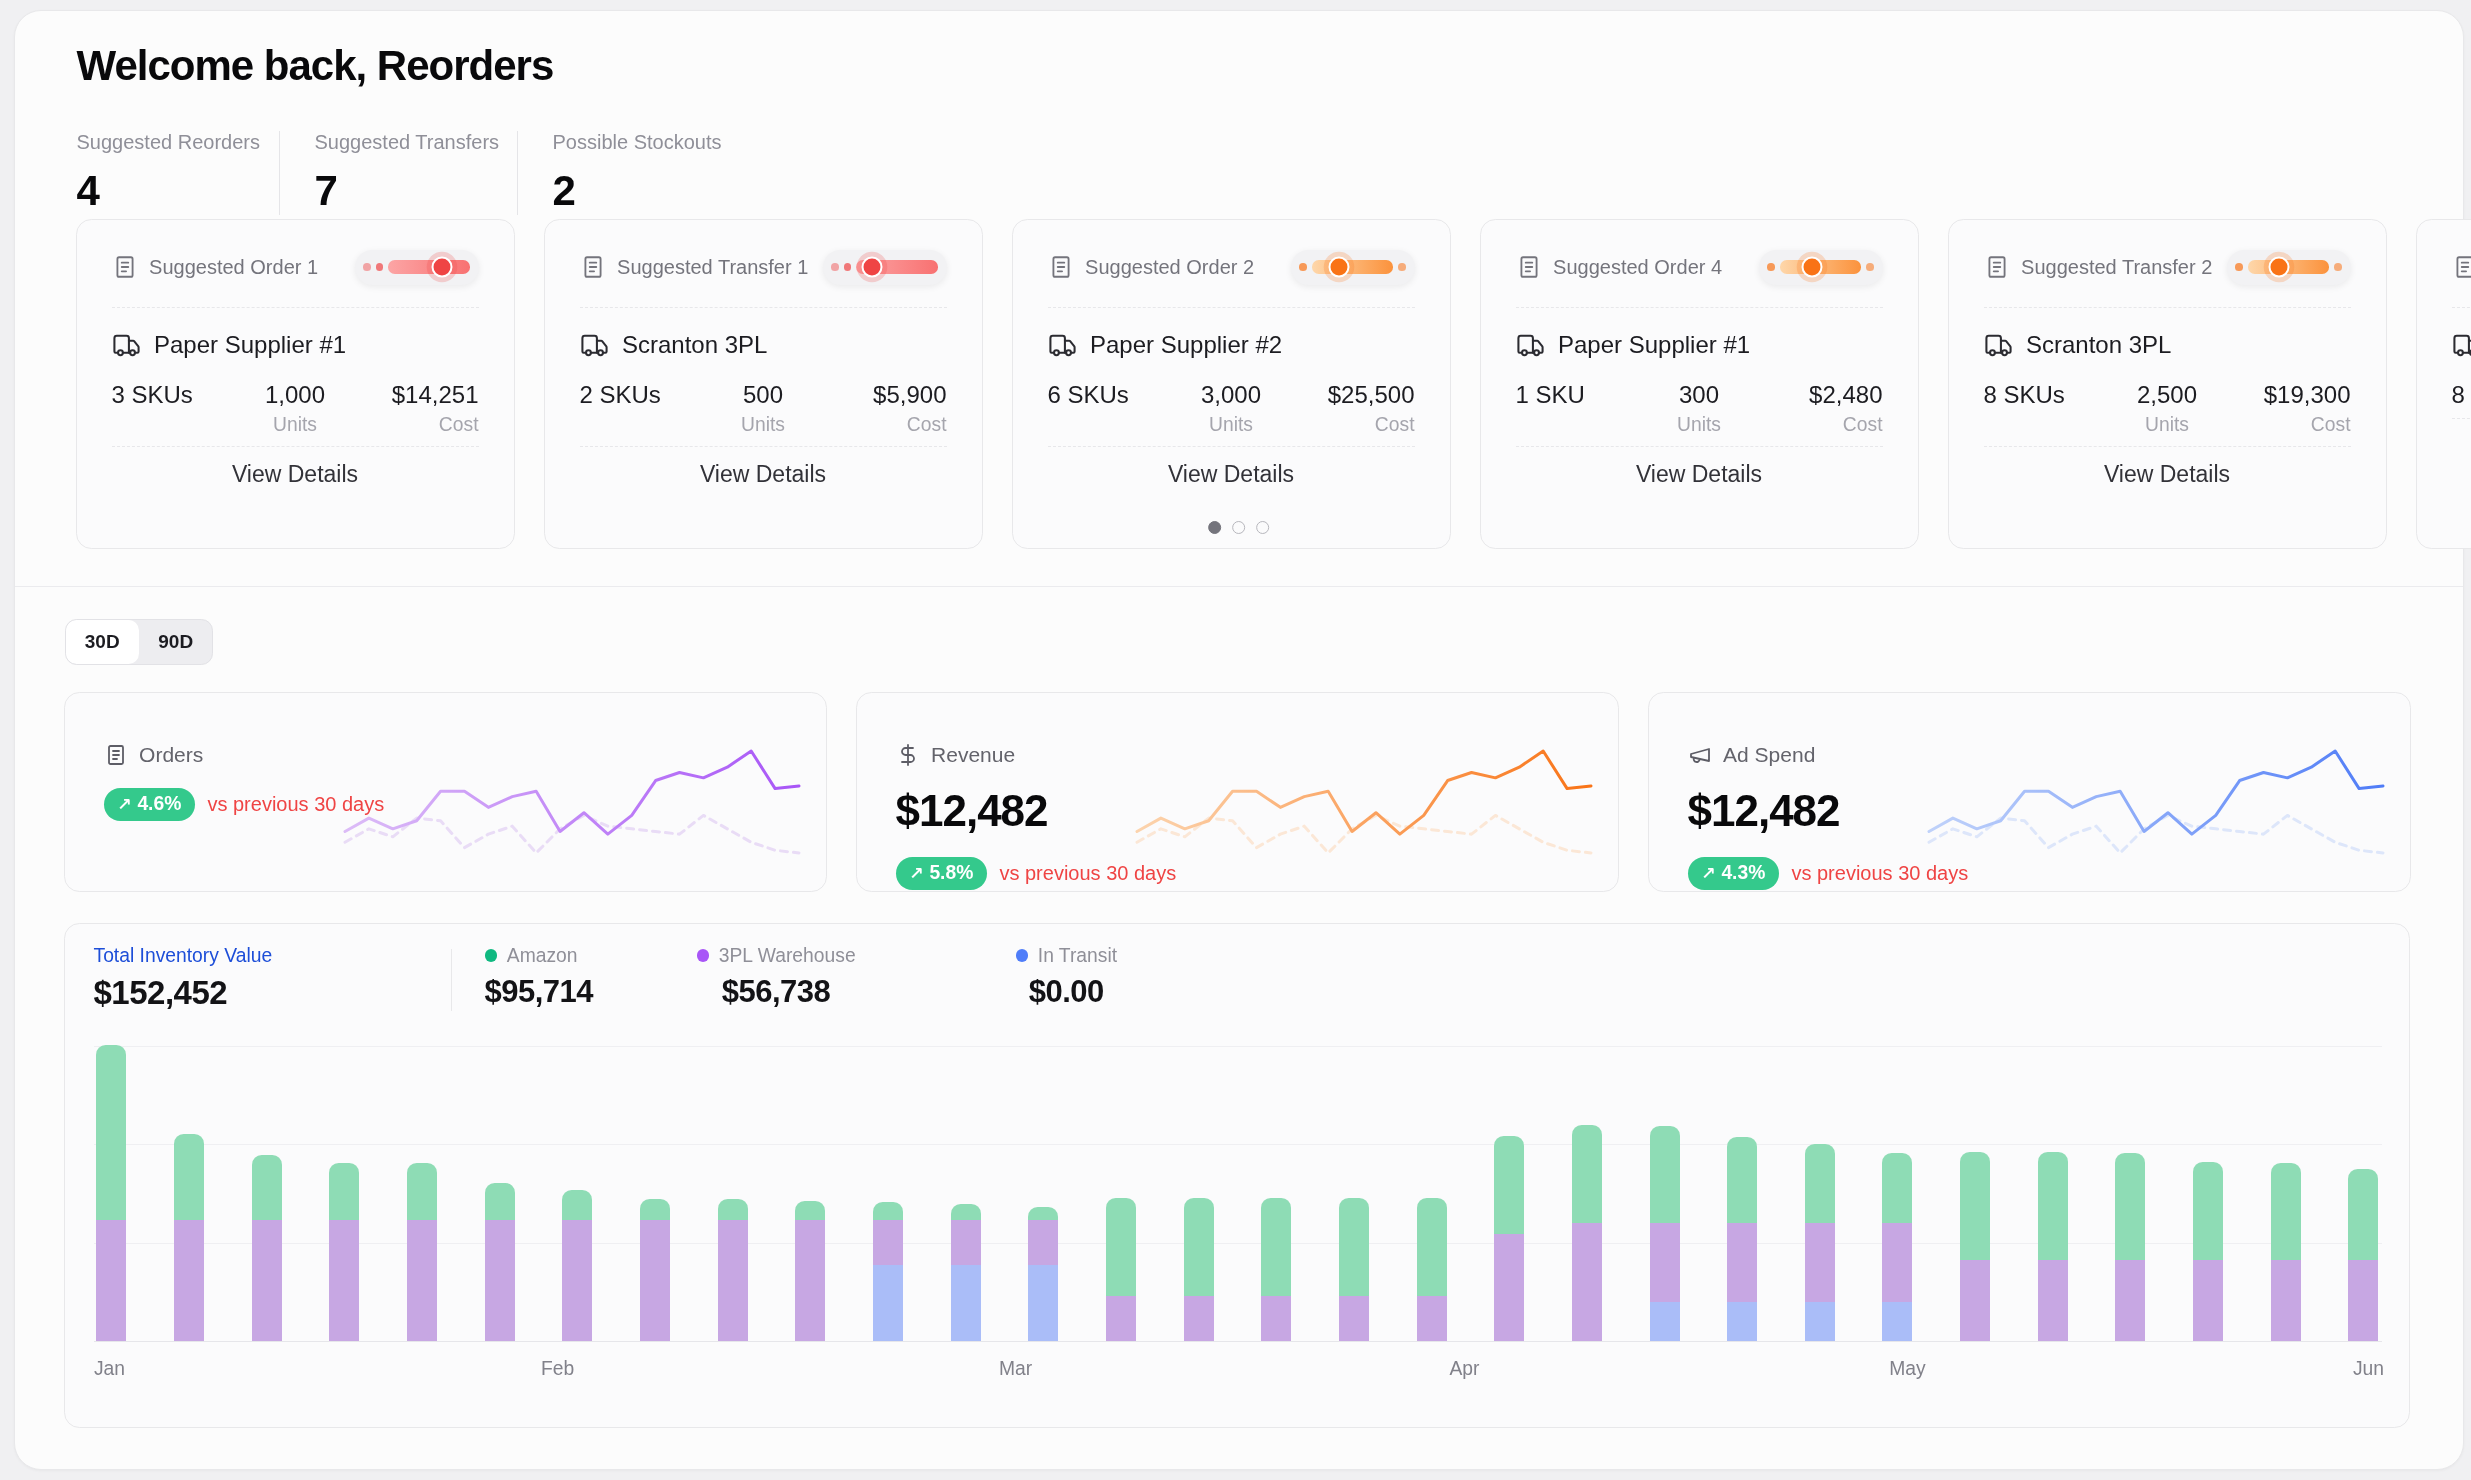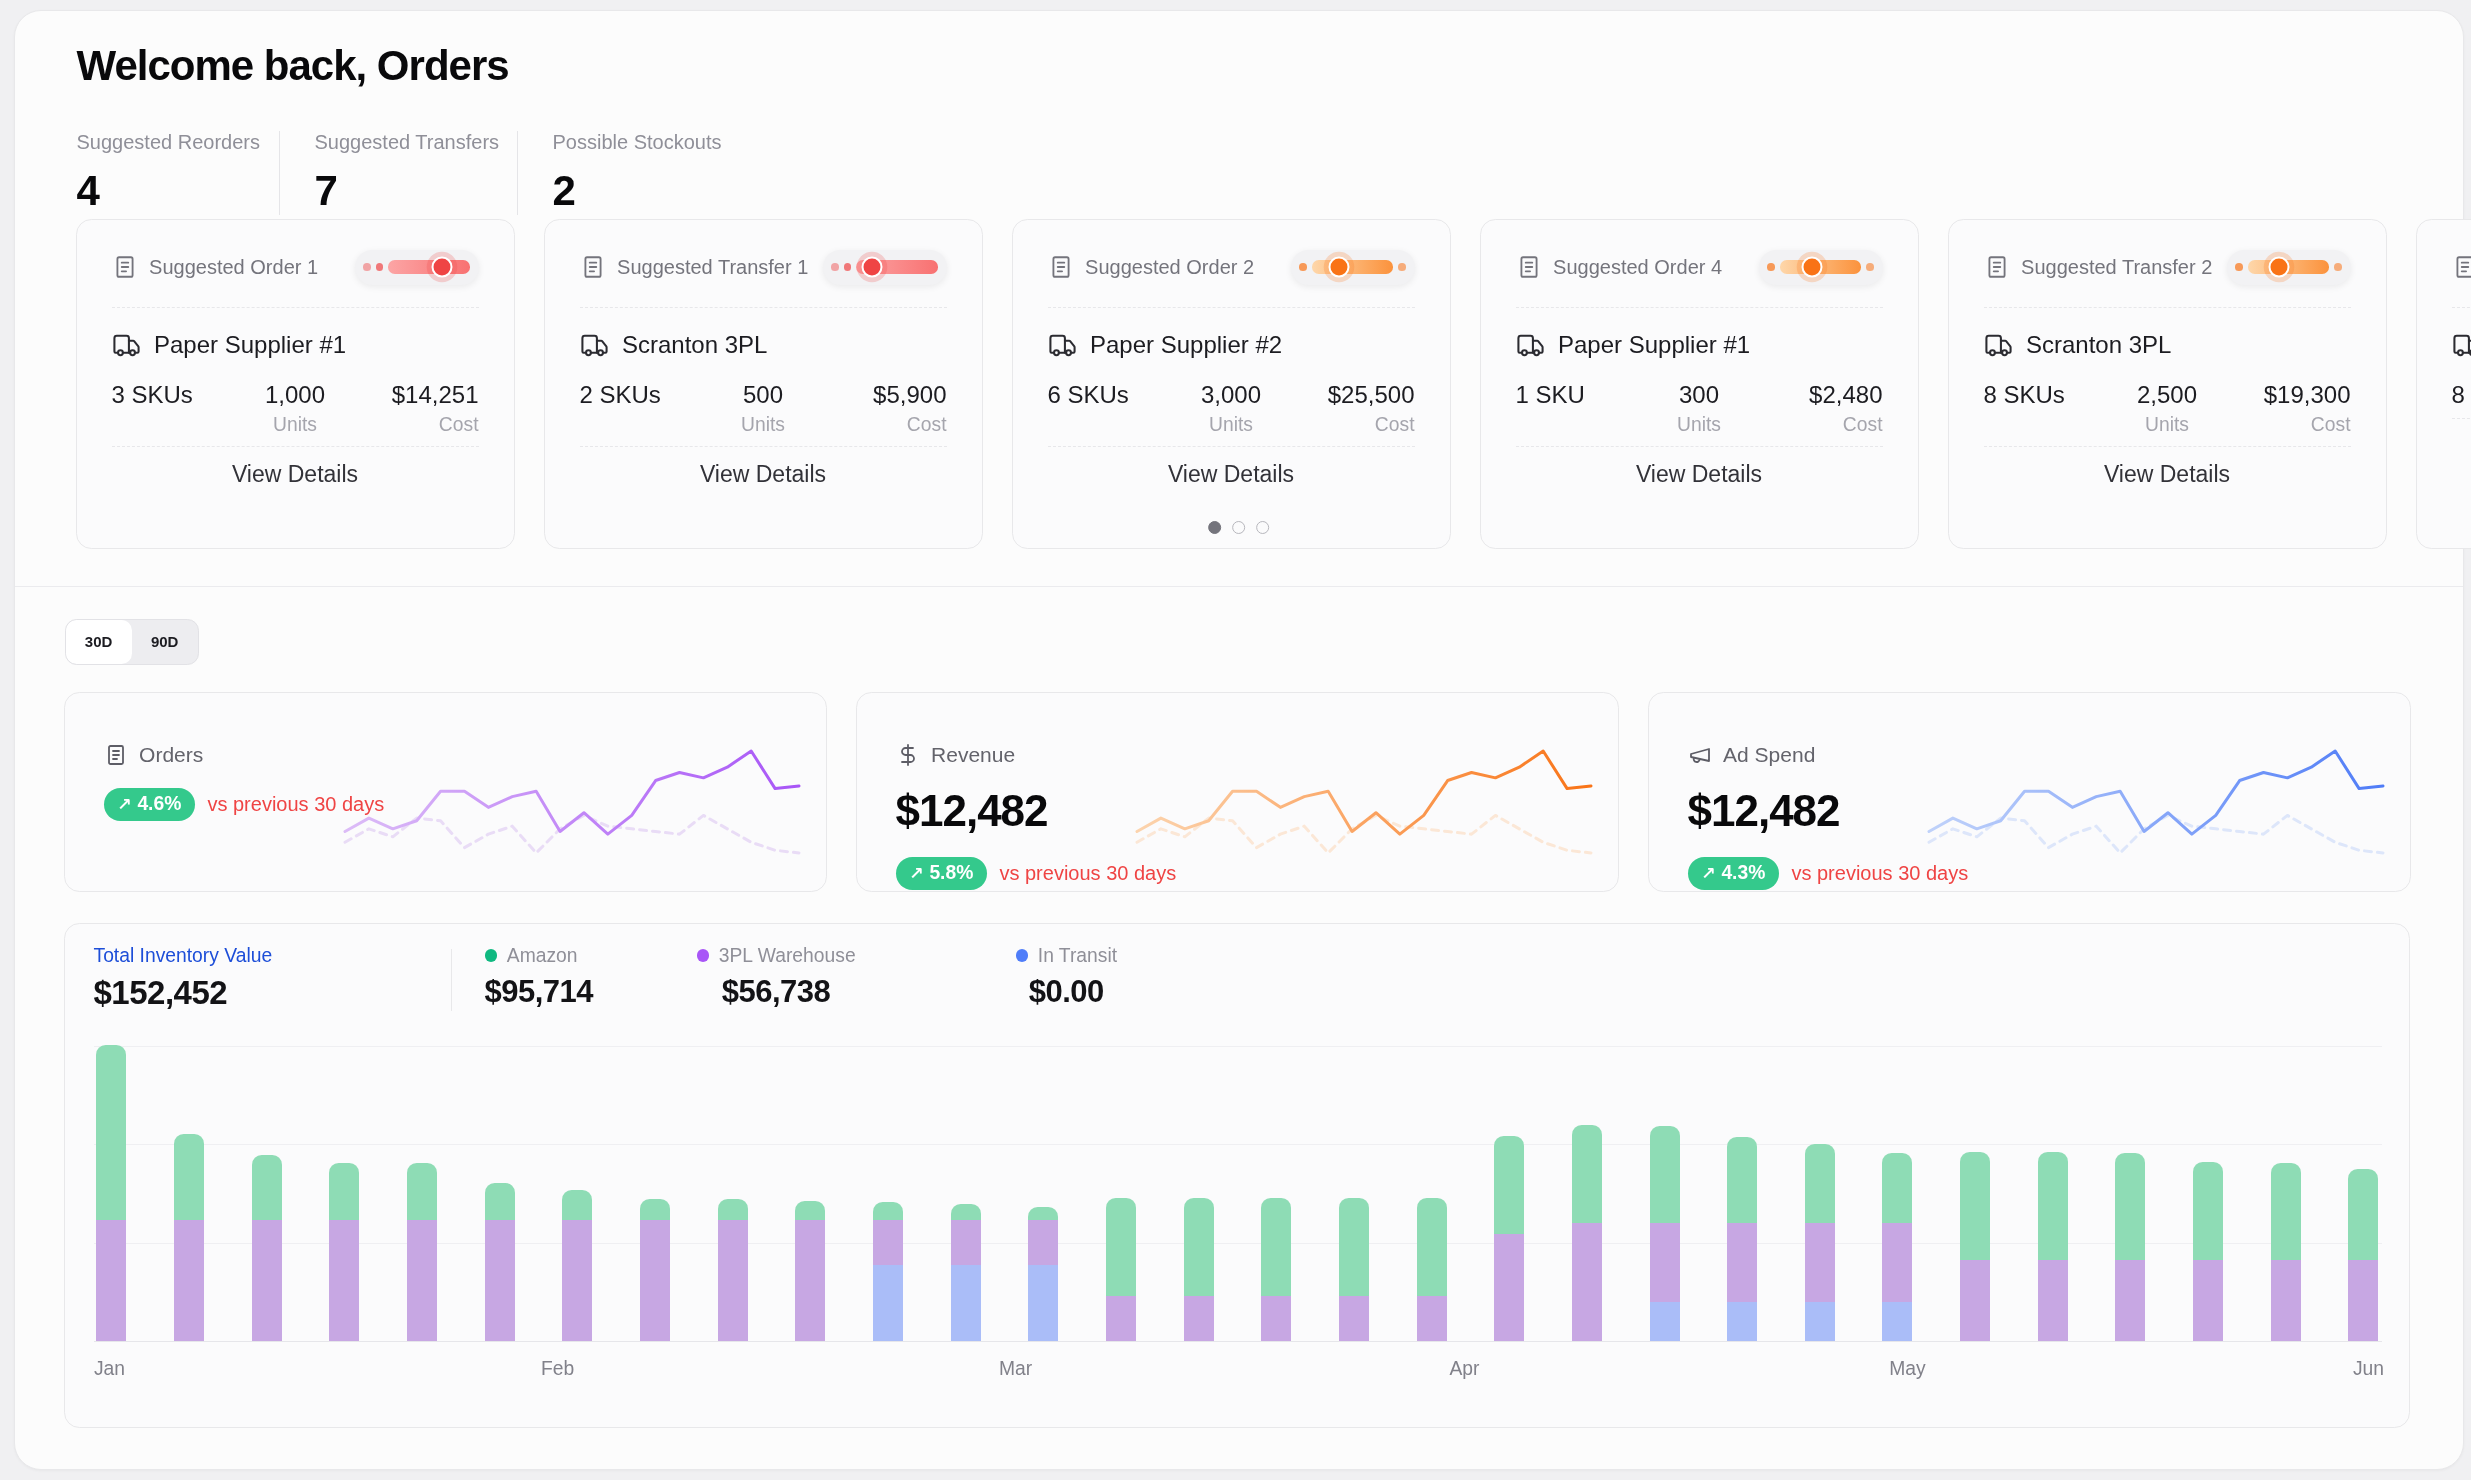--- a/index.html
+++ b/index.html
@@ -53,21 +53,21 @@
 
   .dots { position:absolute; top:510px; left:50%; transform:translateX(-50%); display:flex; gap:10.6px; }
   .dot { width:13.5px; height:13.5px; border-radius:50%; border:1.9px solid #b7b7bd; background:transparent; cursor:pointer; }
   .dot.active { background:#74747c; border-color:#74747c; }
 
   .hdiv { position:absolute; top:575px; left:0; right:0; border-top:1px solid #ebebee; }
 
   
   .toggle { position:absolute; left:50px; top:608px; display:flex; height:46px;
     border:1px solid #e2e2e6; background:#ededf0; border-radius:11.6px; overflow:hidden; }
-  .toggle-opt { padding:0 19.3px; display:flex; align-items:center; font-size:15px; font-weight:600; color:#1c1c21; cursor:pointer; }
+  .toggle-opt { padding:0 19.3px; display:flex; align-items:center; font-size:19px; font-weight:600; color:#1c1c21; cursor:pointer; }
   .toggle-opt.on { background:#ffffff; border-radius:10.6px; }
 
   .kpi-row { position:absolute; left:49px; top:681px; display:flex; gap:29px; }
   .kpi-card { width:763px; height:200px; background:#fbfbfc; border:1px solid #e8e8ea; border-radius:15.4px; position:relative; padding:50px 39px; }
   .kpi-label-row { display:flex; align-items:center; gap:11.6px; color:#5d5d66; }
   .kpi-label { font-size:21px; color:#63636b; }
   .kpi-value { margin-top:19.3px; font-size:44px; font-weight:700; letter-spacing:-1px; color:#09090b; }
   .kpi-compare-row { margin-top:21px; display:flex; align-items:center; gap:12.6px; }
   .badge { display:inline-flex; align-items:center; gap:5.8px; height:33px; padding:0 13.5px; border-radius:16.4px; color:#fff; font-size:19.3px; font-weight:700; }
   .badge .arrow { font-size:17.4px; }
@@ -93,21 +93,21 @@
   .bar { width:30px; border-radius:9.7px 9.7px 0 0; overflow:hidden; display:flex; flex-direction:column; justify-content:flex-end; }
   .seg { width:100%; }
   .month { position:absolute; top:434px; transform:translateX(-50%); font-size:19.3px; color:#81818a; }
 </style>
 </head>
 <body>
 
 <div class="page">
   <div class="main-card">
 
-    <h1 class="welcome">Welcome back, Orders</h1>
+    <h1 class="welcome">Welcome back, Reorders</h1>
 
     <div class="stats">
       <div class="stat">
         <div class="stat-label">Suggested Reorders</div>
         <div class="stat-value">4</div>
       </div>
       <div class="stat">
         <div class="stat-label">Suggested Transfers</div>
         <div class="stat-value">7</div>
       </div>

